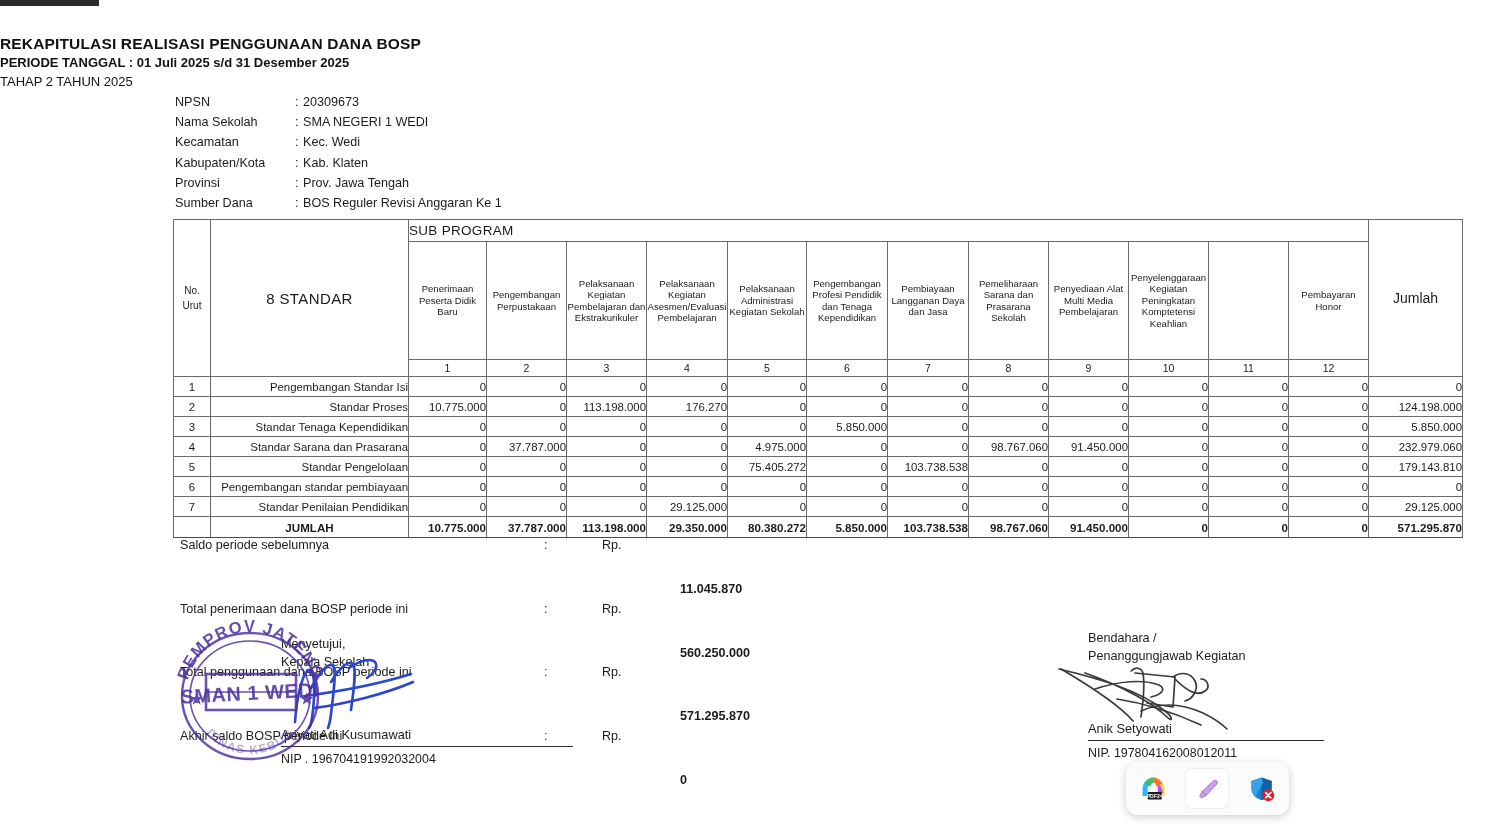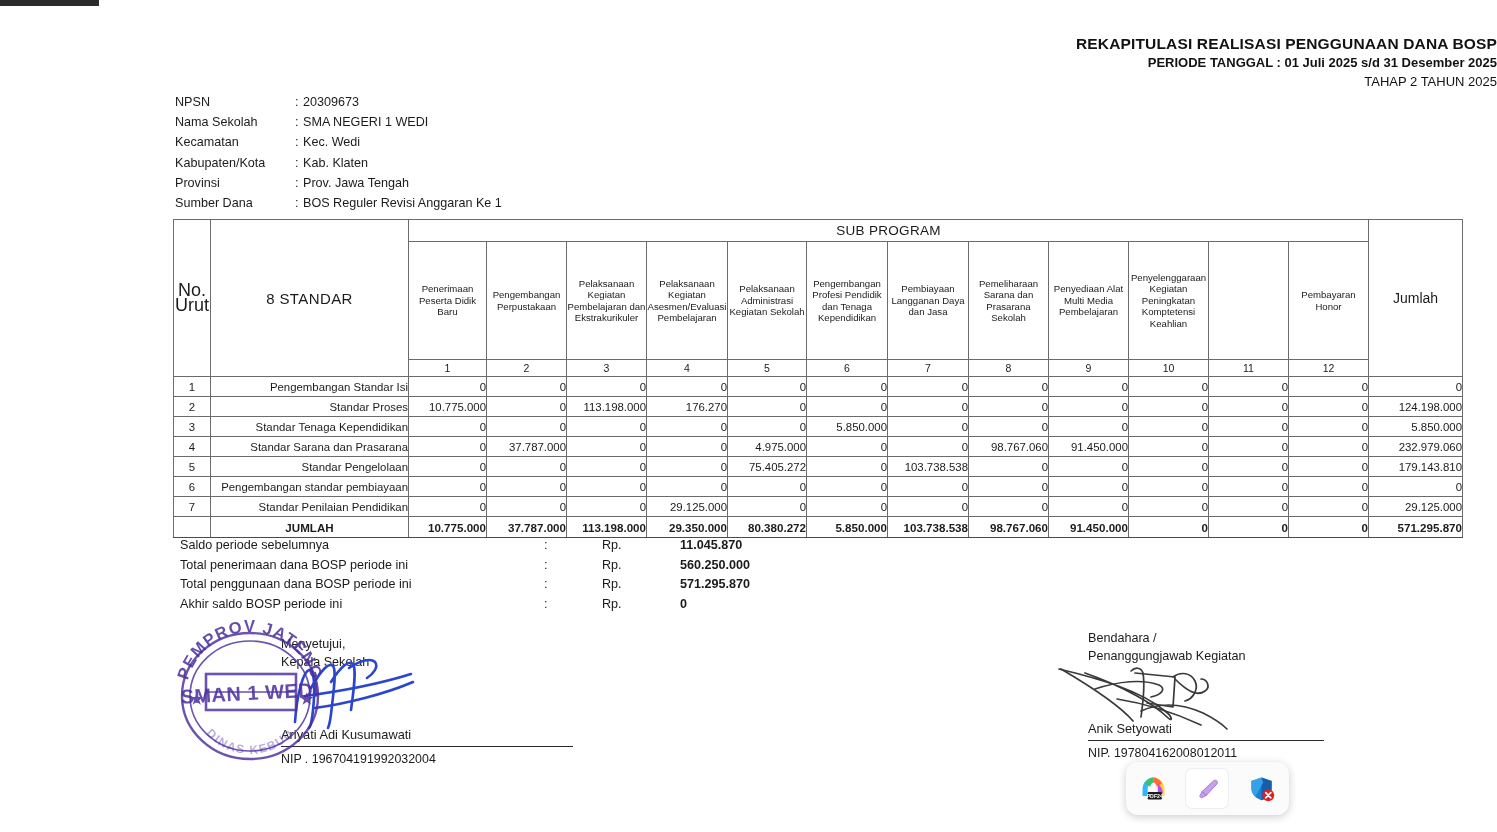--- a/index.html
+++ b/index.html
@@ -18,21 +18,21 @@
   #top-strip {
     position:absolute; left:0; top:0; width:99px; height:6px;
     background:#2b2b2b;
   }
 
   #page {
     position:absolute; left:0; top:0; width:1497px; height:832px;
   }
 
   
-  .title-block { text-align:right; padding-top:34px; }
+  .title-block { text-align:left; padding-top:34px; }
   .doc-title {
     font-size:15.5px; font-weight:bold; letter-spacing:.15px; color:#121212;
     line-height:1.25;
   }
   .doc-sub1 {
     font-size:13px; font-weight:bold; color:#121212; margin-top:2px;
     line-height:1.25;
   }
   .doc-sub2 {
     font-size:13px; font-weight:normal; color:#121212; margin-top:2px;
@@ -62,25 +62,25 @@
   }
   table.main td, table.main th {
     border:1px solid #6b6b6b;
     padding:0;
     vertical-align:middle;
     font-weight:normal;
   }
   .outer-top td, .outer-top th { border-top:2px solid #3a3a3a; }
 
   .hdr-subprogram {
-    text-align:center; font-weight:bold; font-size:13.5px;
+    font-weight:bold; font-size:13.5px;
     height:22px; letter-spacing:.3px;
   }
   .hdr-nourut {
-    text-align:center; font-weight:bold; font-size:18px;
+    text-align:center; font-weight:bold; font-size:10px;
     line-height:15px;
   }
   .hdr-8standar {
     text-align:center; font-weight:bold; font-size:15px; letter-spacing:.4px;
   }
   .hdr-jumlah {
     text-align:center; font-weight:bold; font-size:14px;
   }
   .hdr-sub {
     text-align:center; font-weight:bold; font-size:9.6px;
@@ -101,21 +101,21 @@
 
   
   .summary {
     position:absolute; left:180px; top:536px;
     font-size:12.6px; color:#1b1b1b;
   }
   .sum-row { display:flex; line-height:19.6px;gap:44px; }
   .sum-label { width:320px; }
   .sum-colon { width:14px; }
   .sum-rp { font-weight:normal; width:34px; }
-  .sum-val { font-weight:bold; }
+  .sum-val { font-weight:bold;margin-top:44px; }
 
   
   .sig {
     position:absolute; font-size:12.6px; color:#1b1b1b;
   }
   .sig-left  { left:281px; top:636px; width:300px; }
   .sig-right { left:1088px; top:630px; width:300px; }
   .sig-line1 { line-height:17.5px; }
   .sig-line2 { line-height:17.5px; }
   .sig-name  { font-weight:normal; font-size:12.8px; margin-top:56px; }

